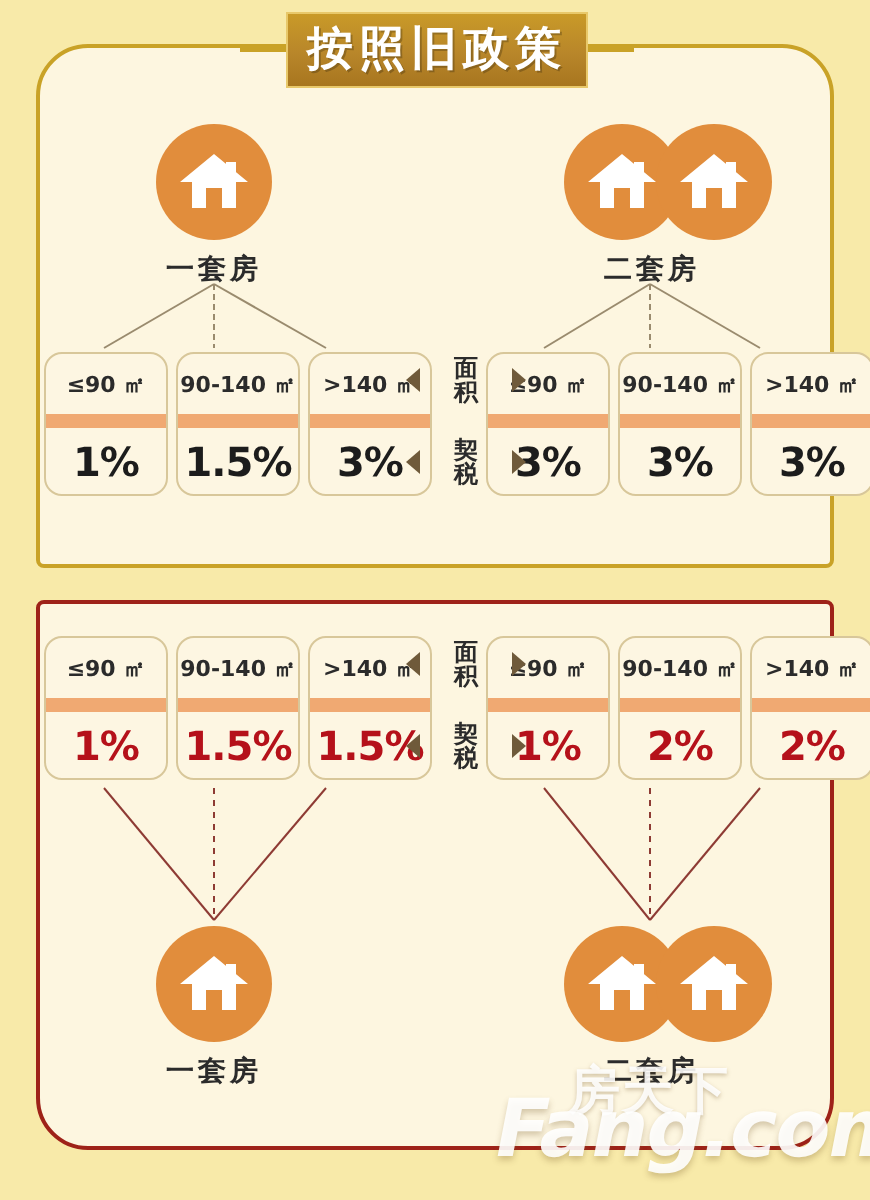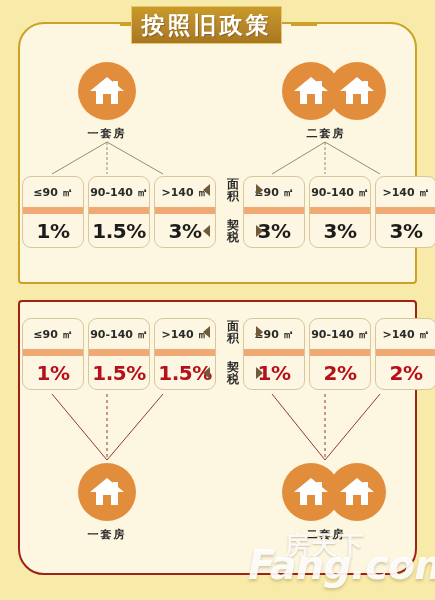--- a/index.html
+++ b/index.html
@@ -55,21 +55,21 @@
   }
   .banner-label {
     color: #ffffff;
     font-weight: bold;
     letter-spacing: 3px;
     font-size: 23px;
     line-height: 1;
     text-shadow: 1px 1px 0 rgba(0,0,0,0.22);
   }
   .banner-old {
-    left: 131px;
+    left: 143px;
     top: 6px;
     width: 151px;
     height: 38px;
     background: linear-gradient(180deg, #c99a28 0%, #b8862a 55%, #a8761f 100%);
     border: 1px solid #e8c86a;
   }
   .banner-new {
     left: 143px;
     top: 558px;
     width: 151px;
@@ -103,21 +103,21 @@
     justify-content: center;
   }
   .house-circle.second {
     margin-left: -12px;
   }
   .house-circle svg { display: block; }
 
   .icon-caption {
     position: absolute;
     text-align: center;
-    font-size: 11px;
+    font-size: 14px;
     font-weight: bold;
     color: #2b2b2b;
     letter-spacing: 2px;
     z-index: 12;
     white-space: nowrap;
   }
 
   
   .ig-old-one { left: 78px; top: 62px; }
   .cap-old-one { left: 47px; top: 126px; width: 120px; }

